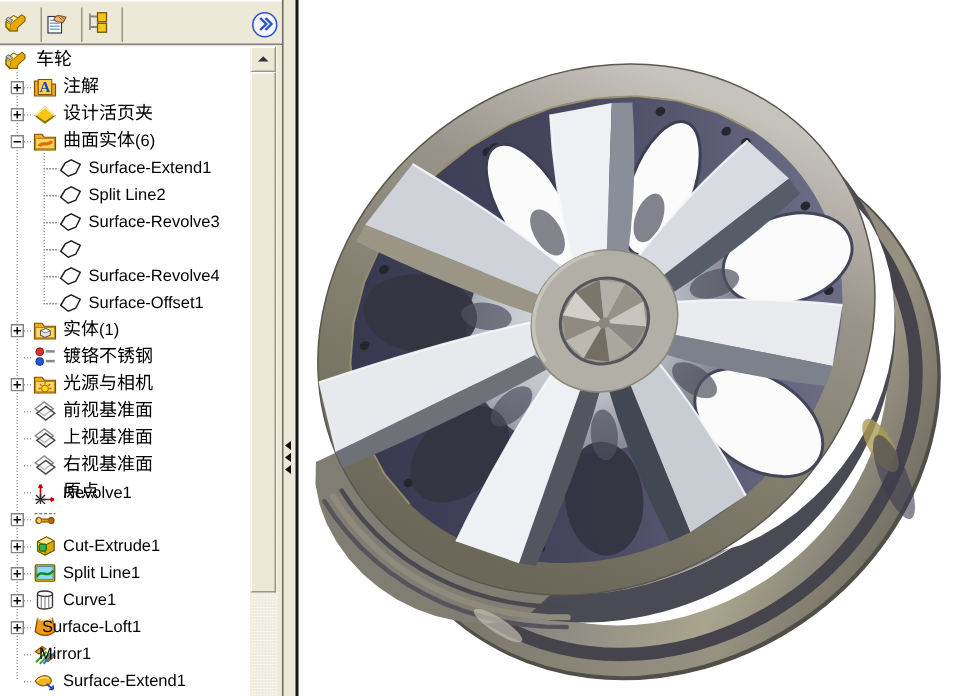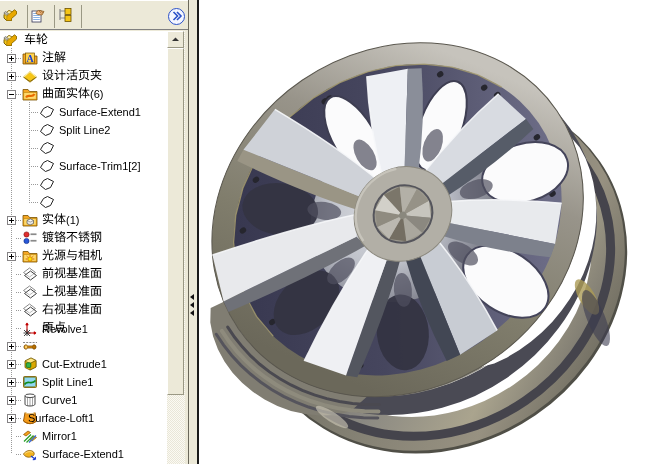--- a/index.html
+++ b/index.html
@@ -290,39 +290,41 @@
             <path d="M1.5 9.5 L4.5 4.5 L8.5 2.5 L14.5 5.5 L11.5 11.5 L6.5 13.5 Z" fill="#fff" stroke="#222" stroke-width="1"></path>
           </svg>
         </div>
         <div class="llbl" style="left:59px;top:90px">Split Line2</div>
         <div class="hdot" style="left:29px;top:117px;width:10px"></div>
         <div class="ticon" style="left:39px;top:109px">
           <svg width="16" height="16" viewBox="0 0 16 16" style="display:block">
             <path d="M1.5 9.5 L4.5 4.5 L8.5 2.5 L14.5 5.5 L11.5 11.5 L6.5 13.5 Z" fill="#fff" stroke="#222" stroke-width="1"></path>
           </svg>
         </div>
+        <div class="llbl" style="left:59px;top:108px">Surface-Revolve3</div>
         <div class="hdot" style="left:29px;top:135px;width:10px"></div>
         <div class="ticon" style="left:39px;top:127px">
           <svg width="16" height="16" viewBox="0 0 16 16" style="display:block">
             <path d="M1.5 9.5 L4.5 4.5 L8.5 2.5 L14.5 5.5 L11.5 11.5 L6.5 13.5 Z" fill="#fff" stroke="#222" stroke-width="1"></path>
           </svg>
         </div>
-        <div class="llbl" style="left:59px;top:126px">Surface-Trim1[2]</div>
         <div class="hdot" style="left:29px;top:153px;width:10px"></div>
         <div class="ticon" style="left:39px;top:145px">
           <svg width="16" height="16" viewBox="0 0 16 16" style="display:block">
             <path d="M1.5 9.5 L4.5 4.5 L8.5 2.5 L14.5 5.5 L11.5 11.5 L6.5 13.5 Z" fill="#fff" stroke="#222" stroke-width="1"></path>
           </svg>
         </div>
+        <div class="llbl" style="left:59px;top:144px">Surface-Revolve4</div>
         <div class="hdot" style="left:29px;top:171px;width:10px"></div>
         <div class="ticon" style="left:39px;top:163px">
           <svg width="16" height="16" viewBox="0 0 16 16" style="display:block">
             <path d="M1.5 9.5 L4.5 4.5 L8.5 2.5 L14.5 5.5 L11.5 11.5 L6.5 13.5 Z" fill="#fff" stroke="#222" stroke-width="1"></path>
           </svg>
         </div>
+        <div class="llbl" style="left:59px;top:162px">Surface-Offset1</div>
         <div class="hdot" style="left:16px;top:189px;width:6px"></div>
         <div class="pm" style="left:7px;top:185px">
           <svg width="9" height="9" viewBox="0 0 9 9" style="display:block">
             <rect x="0.5" y="0.5" width="8" height="8" fill="#fff" stroke="#848284"></rect>
             <path d="M2 4.5 L7 4.5" stroke="#000" stroke-width="1"></path>
             <path d="M4.5 2 L4.5 7" stroke="#000" stroke-width="1"></path>
           </svg>
         </div>
         <div class="ticon" style="left:22px;top:181px">
           <svg width="16" height="16" viewBox="0 0 16 16" style="display:block">
@@ -540,21 +542,21 @@
         <div class="llbl" style="left:28px;top:378px">Surface-Loft1</div>
         <div class="hdot" style="left:16px;top:405px;width:6px"></div>
         <div class="ticon" style="left:22px;top:397px">
           <svg width="16" height="16" viewBox="0 0 16 16" style="display:block">
             <path d="M1.5 6.5 L6 3 L8.5 4.5 L4 8 Z" fill="#f4a019" stroke="#8a5200" stroke-width="0.7"></path>
             <path d="M7.5 11.5 L12 8 L14.5 9.5 L10 13 Z" fill="#f4c019" stroke="#8a5200" stroke-width="0.7"></path>
             <path d="M2 13.5 L9 6.5 M4.5 14.5 L11.5 7.5" stroke="#2da02d" stroke-width="1.3"></path>
             <path d="M7 14.5 L14 7.5" stroke="#3868d8" stroke-width="1.3"></path>
           </svg>
         </div>
-        <div class="llbl" style="left:42px;top:396px">Mirror1</div>
+        <div class="llbl" style="left:26px;top:396px">Mirror1</div>
         <div class="hdot" style="left:16px;top:423px;width:6px"></div>
         <div class="ticon" style="left:22px;top:415px">
           <svg width="16" height="16" viewBox="0 0 16 16" style="display:block">
             <path d="M1.5 8 C4 4.5 8 3.5 11 5.5 C13 7 12.5 9.5 10 10.5 C6.5 12 3 11 1.5 8 Z" fill="#f2b31f" stroke="#8a5a00" stroke-width="0.8"></path>
             <path d="M2.5 8 C5 5.5 8 5 10.5 6.5" fill="none" stroke="#ffe090" stroke-width="1"></path>
             <path d="M9 10 L13.5 13.5 M13.5 13.5 L13.3 10.9 M13.5 13.5 L10.8 13.6" stroke="#2040d0" stroke-width="1.2" fill="none"></path>
           </svg>
         </div>
         <div class="llbl" style="left:42px;top:414px">Surface-Extend1</div>
       </div>

